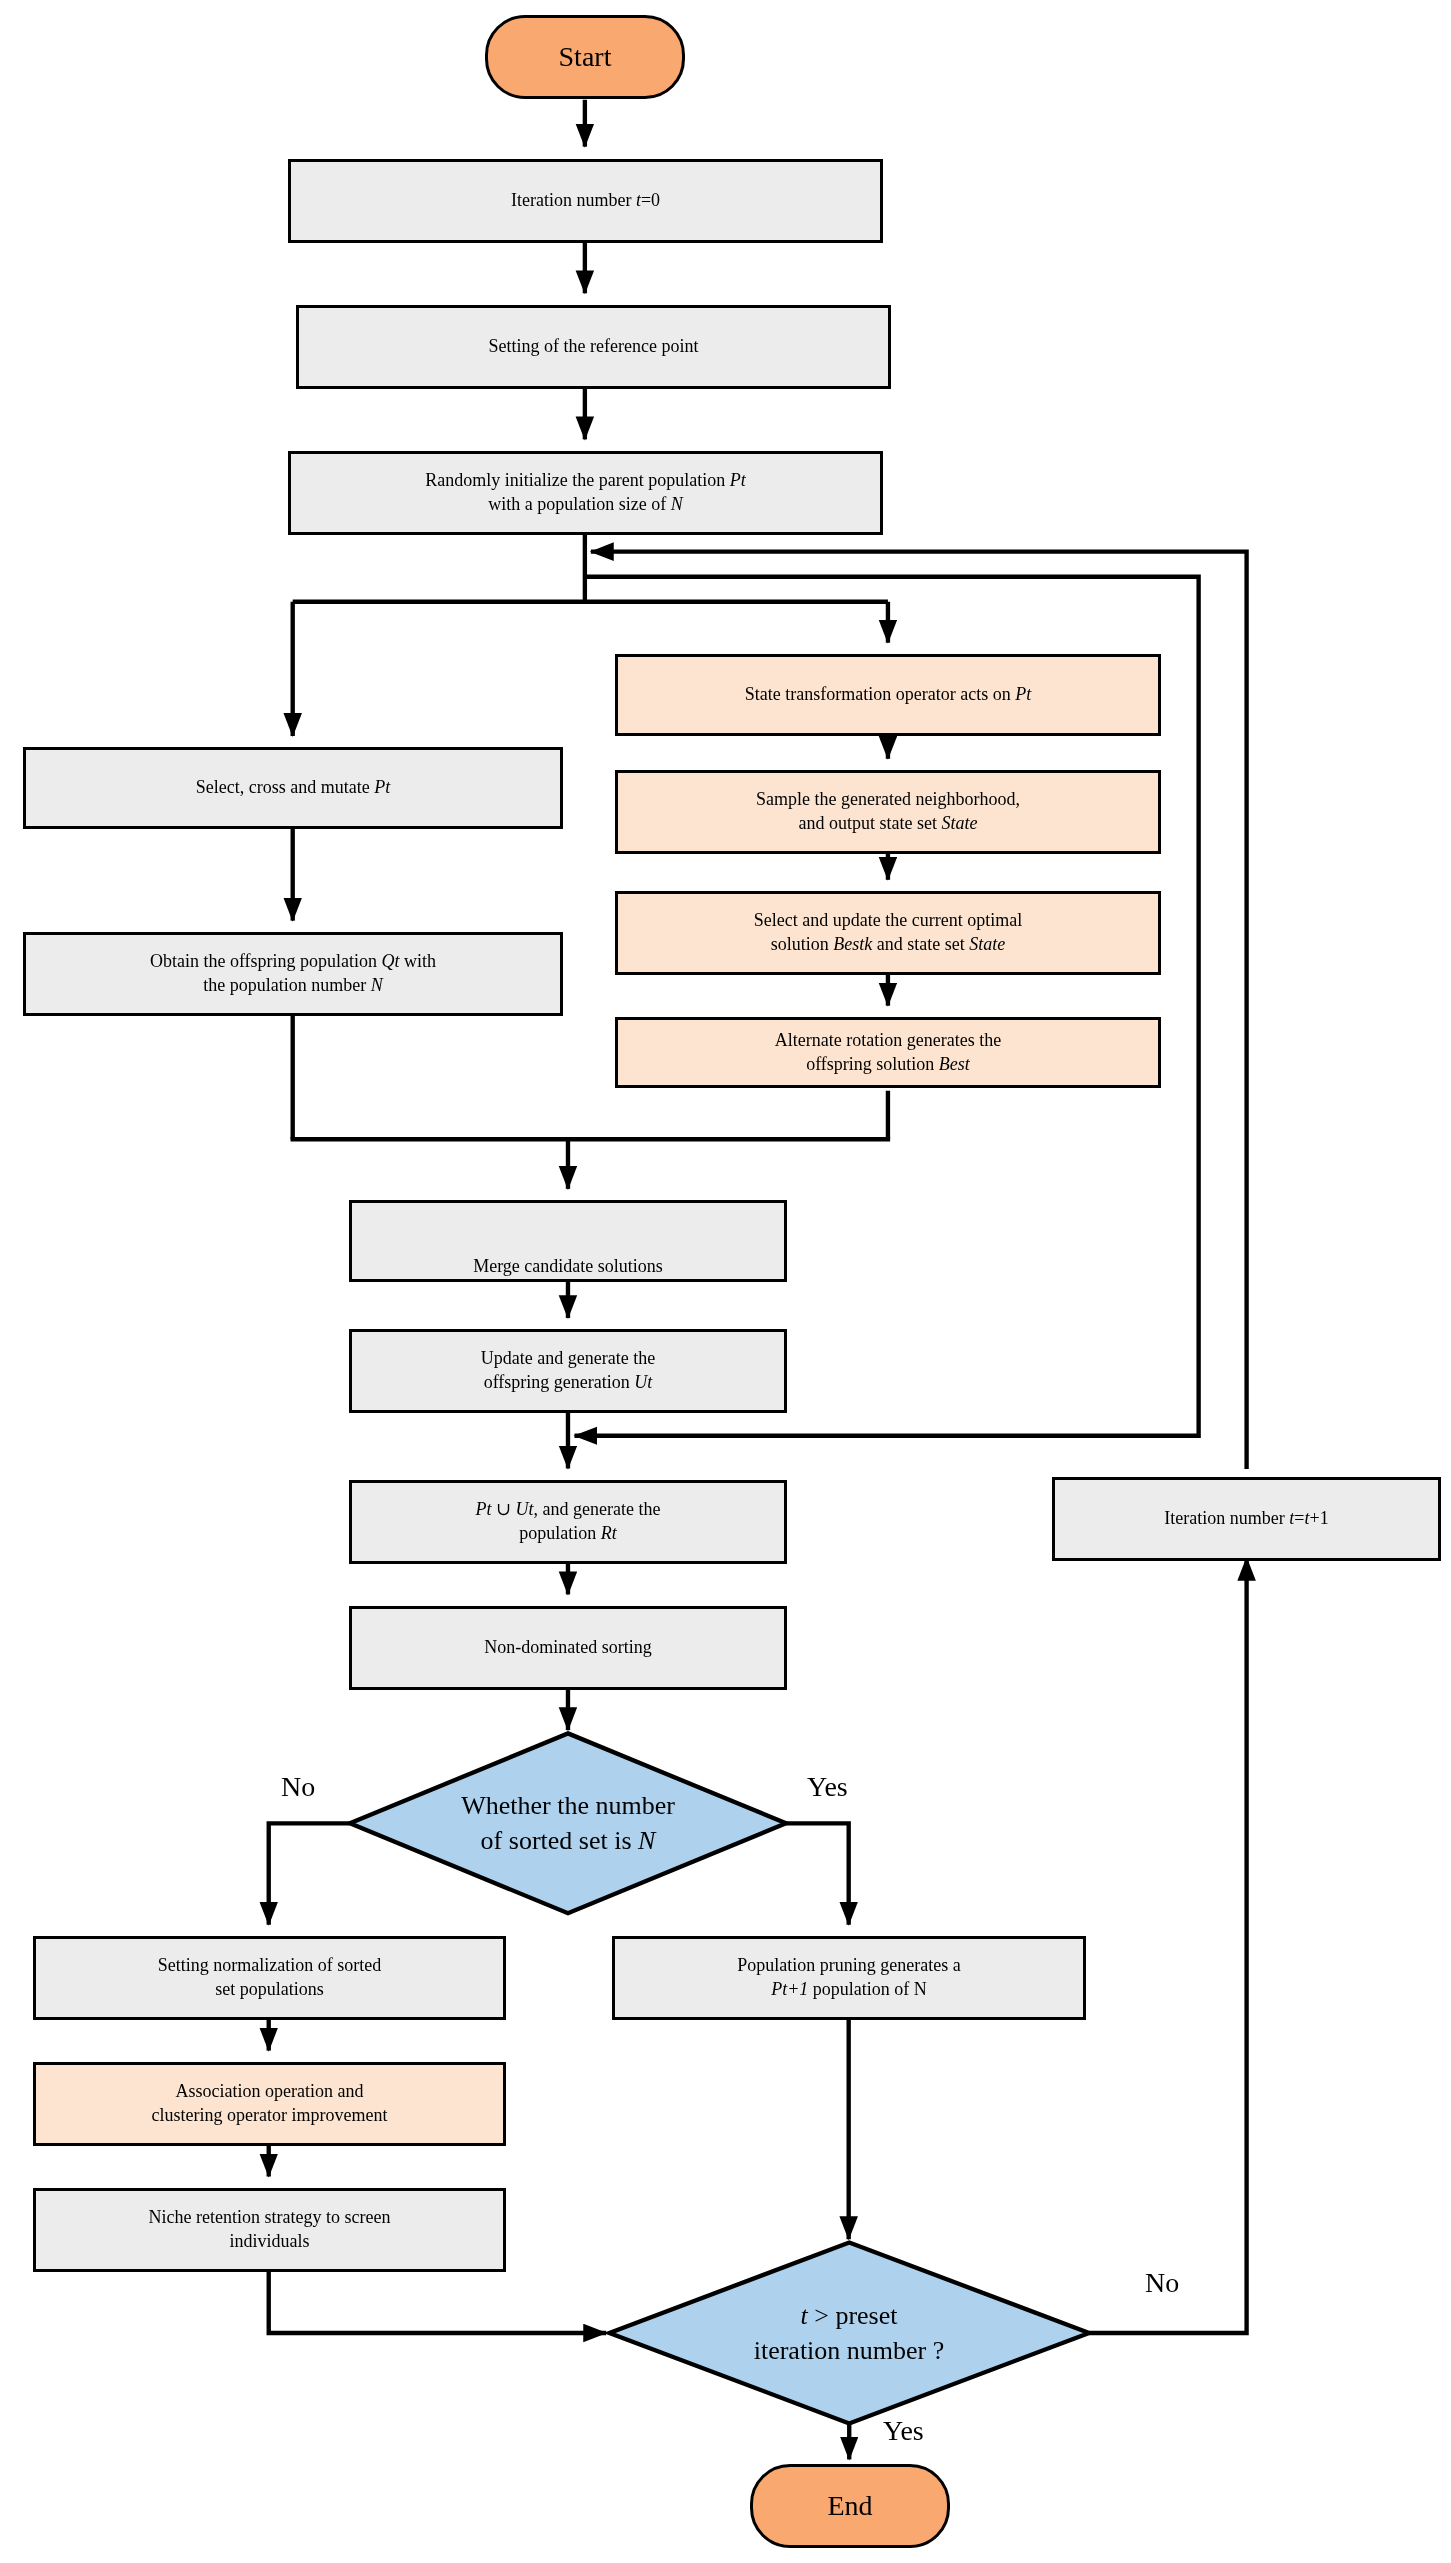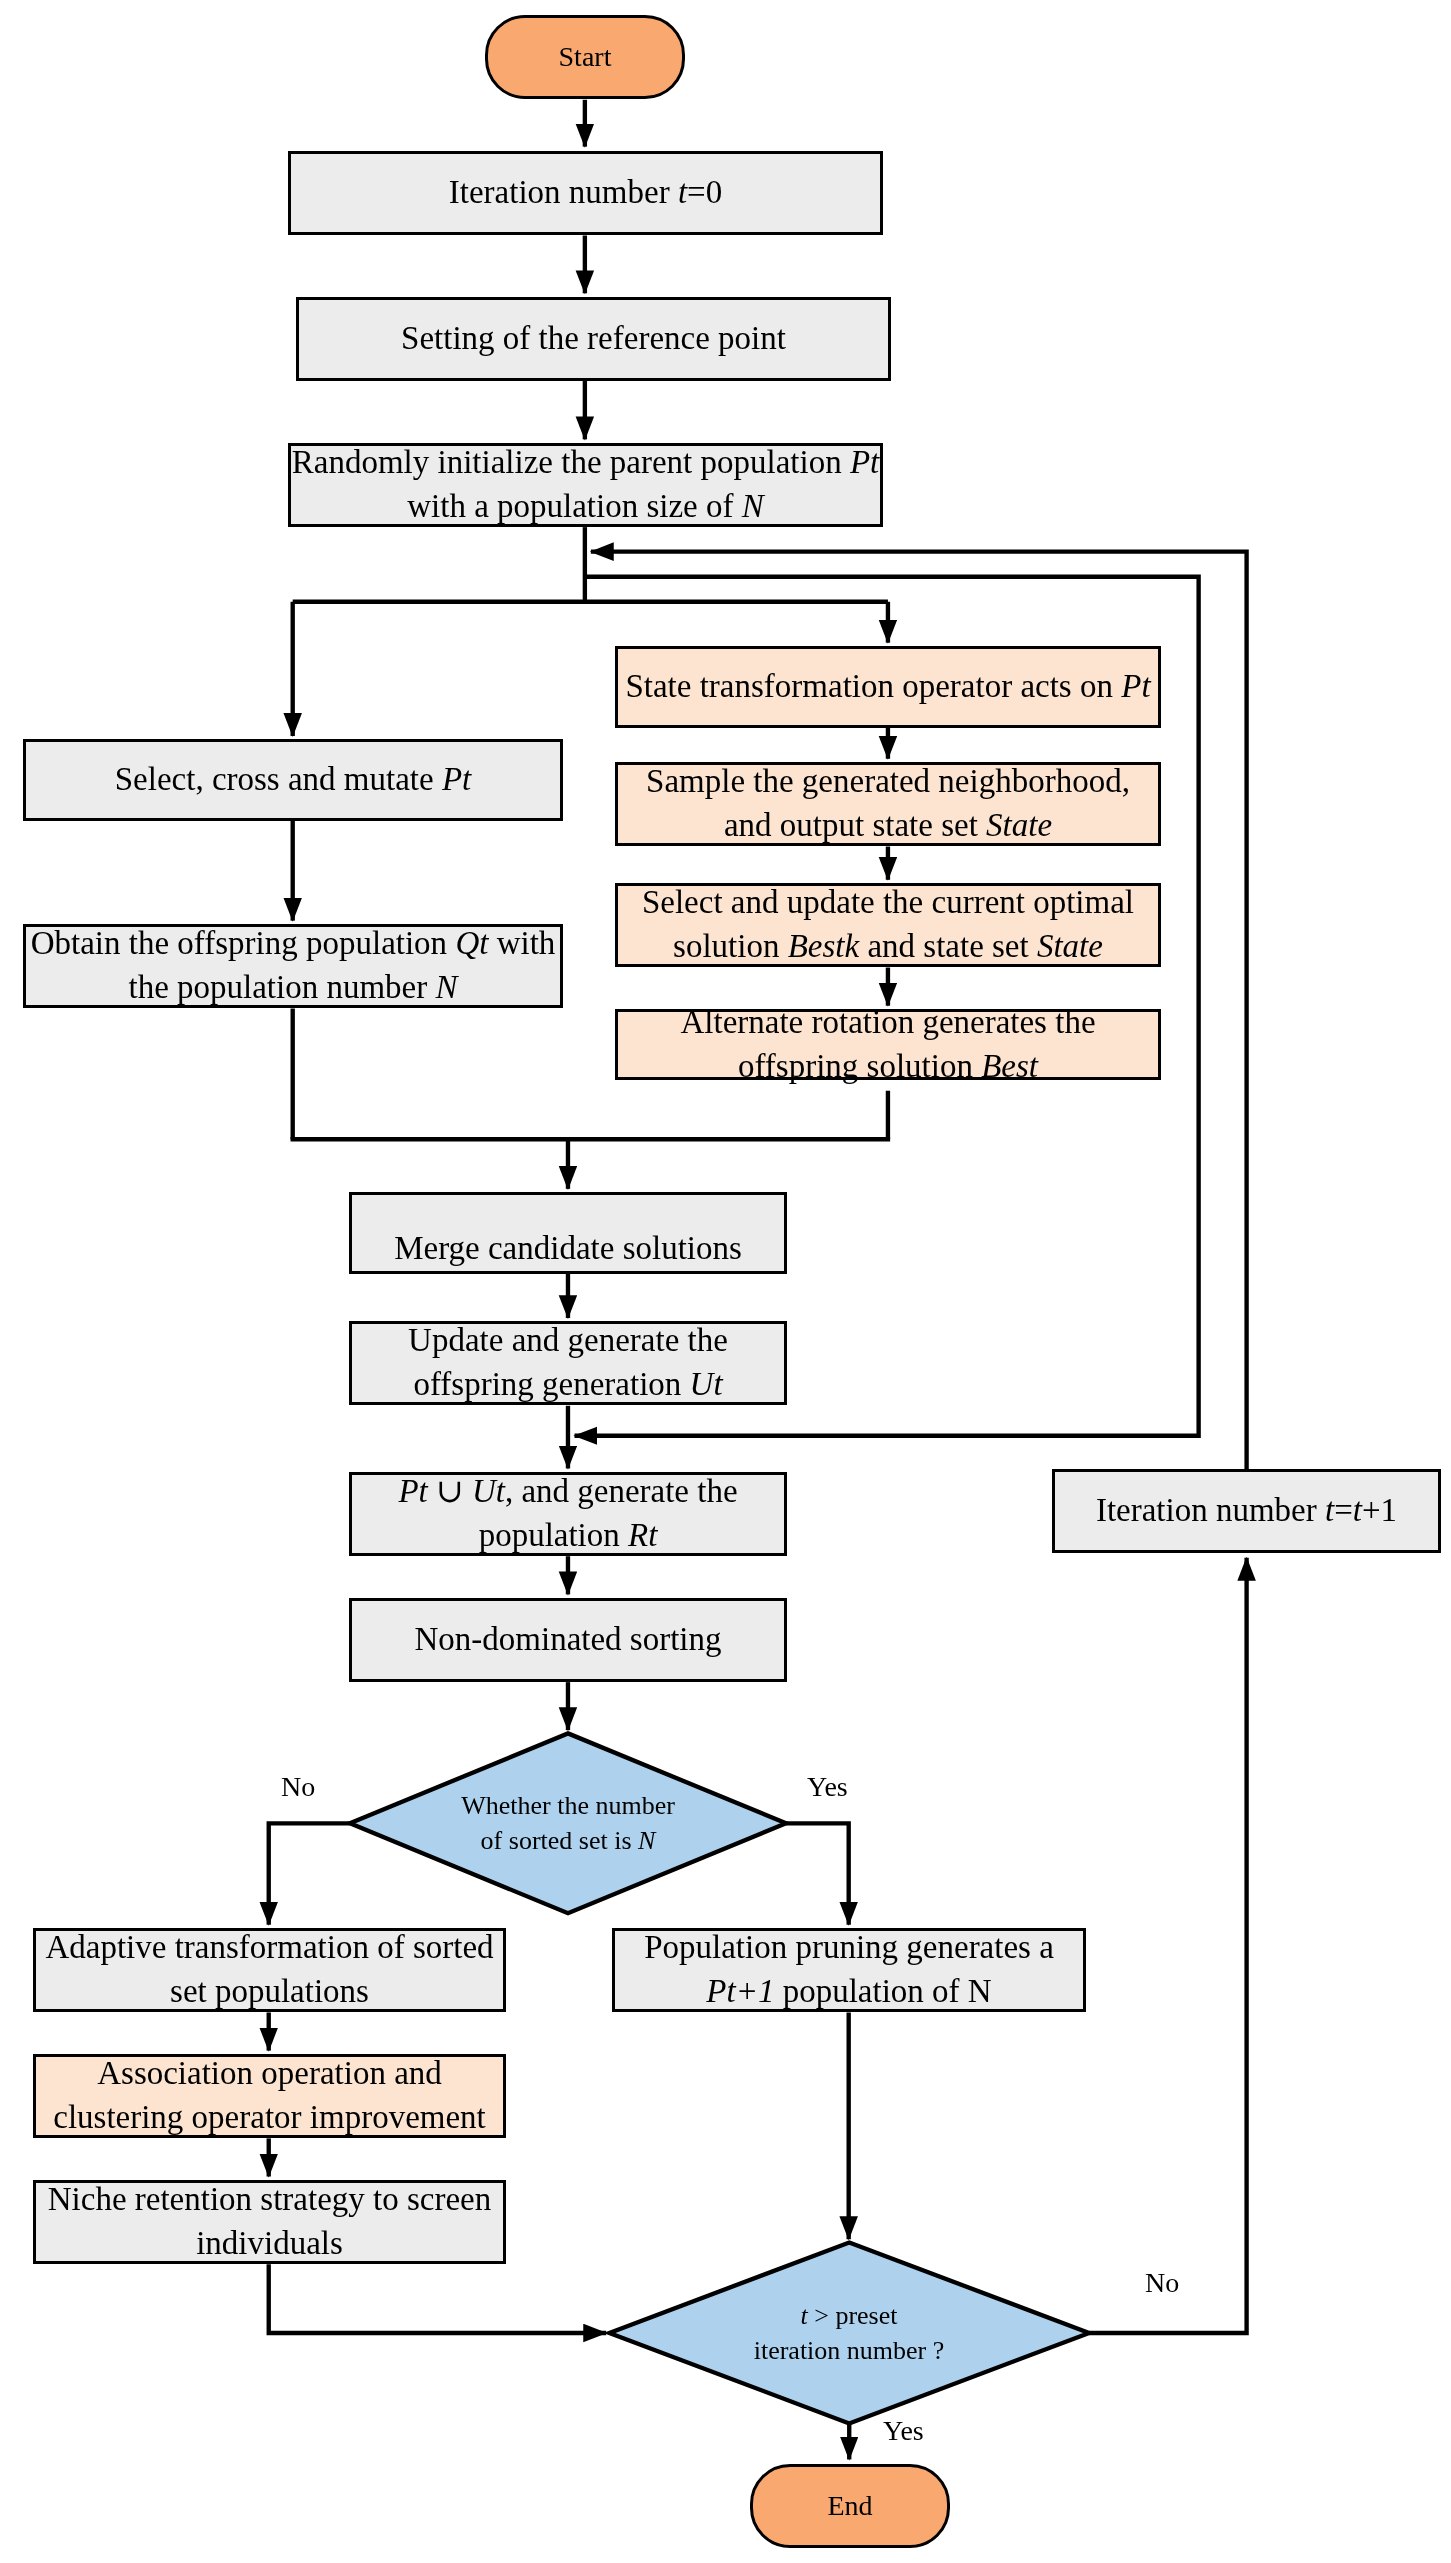--- a/index.html
+++ b/index.html
@@ -15,22 +15,23 @@
     width:1451px;height:2563px;
     background:#ffffff;
     font-family:"Liberation Serif","DejaVu Serif",serif;
     color:#000;
   }
   #wires{position:absolute;left:0;top:0;}
   .bx{
     position:absolute;box-sizing:border-box;
     border:3.8px solid var(--line);
     display:flex;flex-direction:column;justify-content:center;align-items:center;
-    text-align:center;font-size:33px;line-height:1.32;
+    text-align:center;font-size:18px;line-height:1.32;
     white-space:nowrap;
+    margin-top:8px;
   }
   .gray{background:var(--process);}
   .peach{background:var(--highlight);}
   .oval{
     position:absolute;box-sizing:border-box;
     border:3.8px solid var(--line);
     background:var(--terminal);
     border-radius:40px;
     display:flex;justify-content:center;align-items:center;
     font-size:28px;
@@ -169,21 +170,21 @@
   </div>
 
   <div class="elbl" style="left:281px;top:1771px;">
     <span>No</span>
   </div>
   <div class="elbl" style="left:807px;top:1771px;">
     <span>Yes</span>
   </div>
 
   <div class="bx gray" style="left:33px;top:1928px;width:473px;height:84px;">
-    <div><span>Adaptive transformation of sorted</span></div>
+    <div><span>Setting normalization of sorted</span></div>
     <div><span>set populations</span></div>
   </div>
 
   <div class="bx peach" style="left:33px;top:2054px;width:473px;height:84px;">
     <div><span>Association operation and</span></div>
     <div><span>clustering operator improvement</span></div>
   </div>
 
   <div class="bx gray" style="left:33px;top:2180px;width:473px;height:84px;">
     <div><span>Niche retention strategy to screen</span></div>

